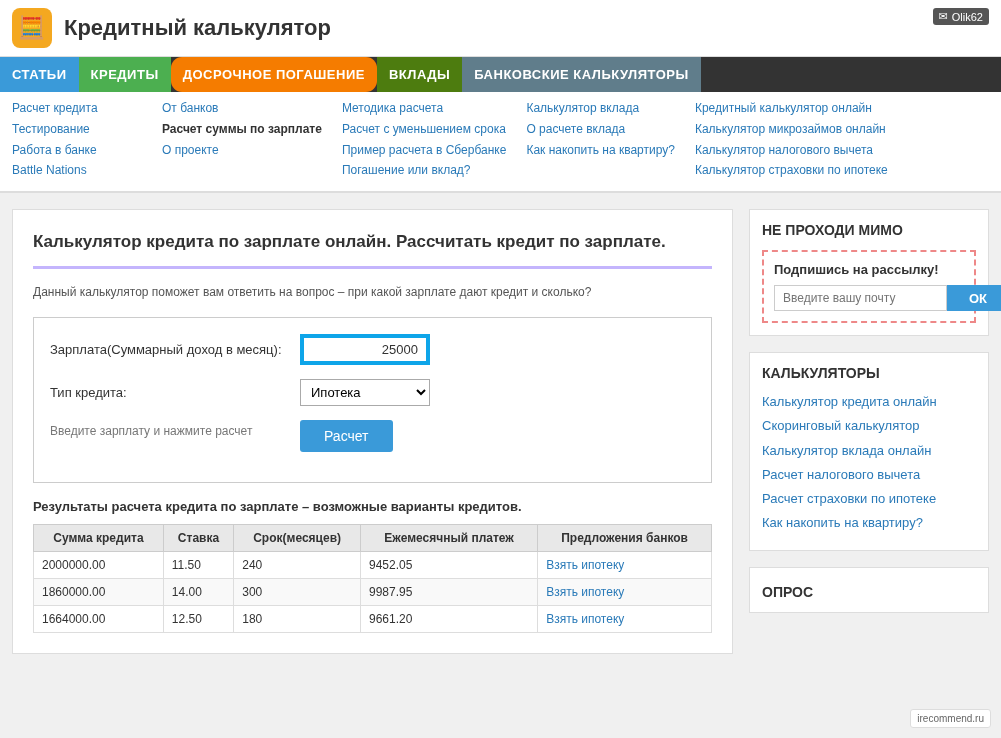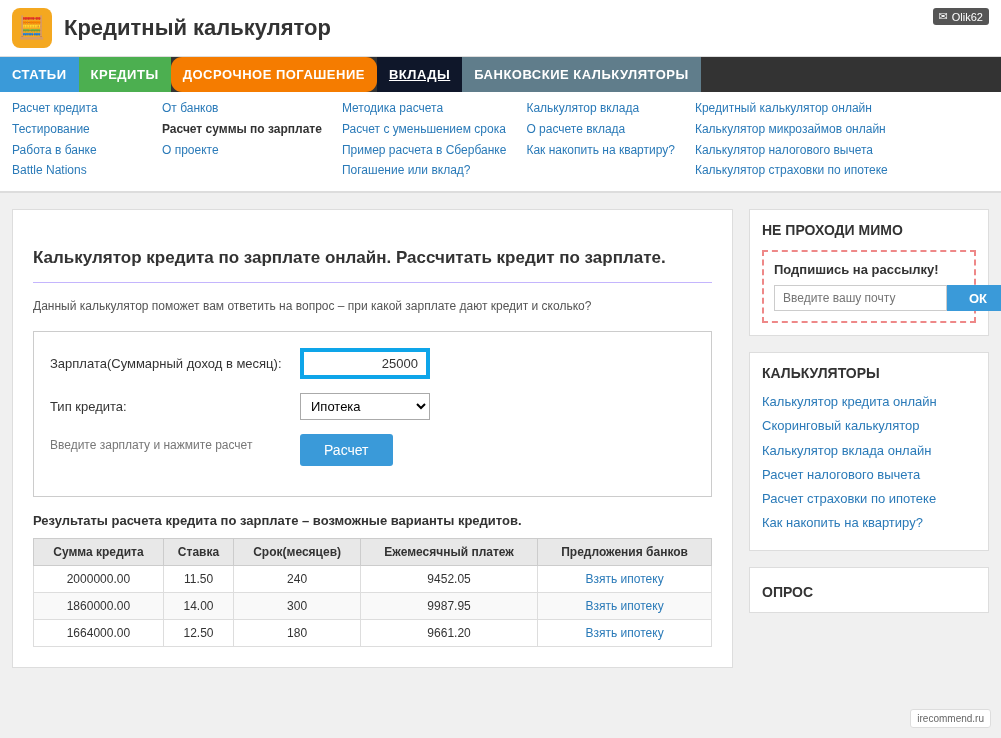--- a/index.html
+++ b/index.html
@@ -54,21 +54,21 @@
       color: #fff;
       font-weight: bold;
       font-size: 13px;
       cursor: pointer;
       text-transform: uppercase;
       letter-spacing: 0.5px;
     }
     .nav-item:nth-child(1) { background: #3a9ad9; }
     .nav-item:nth-child(2) { background: #4caf50; }
     .nav-item:nth-child(3) { background: #f57c00; border-radius: 11px; }
-    .nav-item:nth-child(4) { background: #0f172a; text-decoration: underline; }
+    .nav-item:nth-child(4) { background: #4d7c0f; }
     .nav-item:nth-child(5) { background: #607d8b; }
 
     
     .dropdown-area {
       background: #fff;
       border-bottom: 2px solid #ddd;
       padding: 8px 12px;
       display: flex;
       gap: 0;
     }
@@ -100,23 +100,22 @@
       background: #fff;
       border: 1px solid #ddd;
       padding: 20px;
     }
     .content h1 {
       font-size: 17px;
       font-weight: bold;
       color: #333;
       margin-bottom: 14px;
       line-height: 1.4;
-      border-bottom: 1px solid #c4b5fd;
+      border-bottom: 3px solid #c4b5fd;
       padding-bottom: 12px;
-      margin-top: 16px;
     }
     .content-desc {
       font-size: 12px;
       color: #555;
       margin-bottom: 16px;
       line-height: 1.5;
     }
 
     
     .calc-form {
@@ -180,21 +179,21 @@
       background: #e8e8e8;
       border: 1px solid #ccc;
       padding: 6px 8px;
       text-align: center;
       font-weight: bold;
       color: #333;
     }
     .results-table td {
       border: 1px solid #ddd;
       padding: 6px 8px;
-      text-align: center;
+      text-align: left;
       color: #333;
       margin-top: 30px;
     }
     .results-table td a {
       color: #2a7ab8;
       text-decoration: none;
     }
     .results-table tr:nth-child(even) td { background: #f9f9f9; }
 
     

